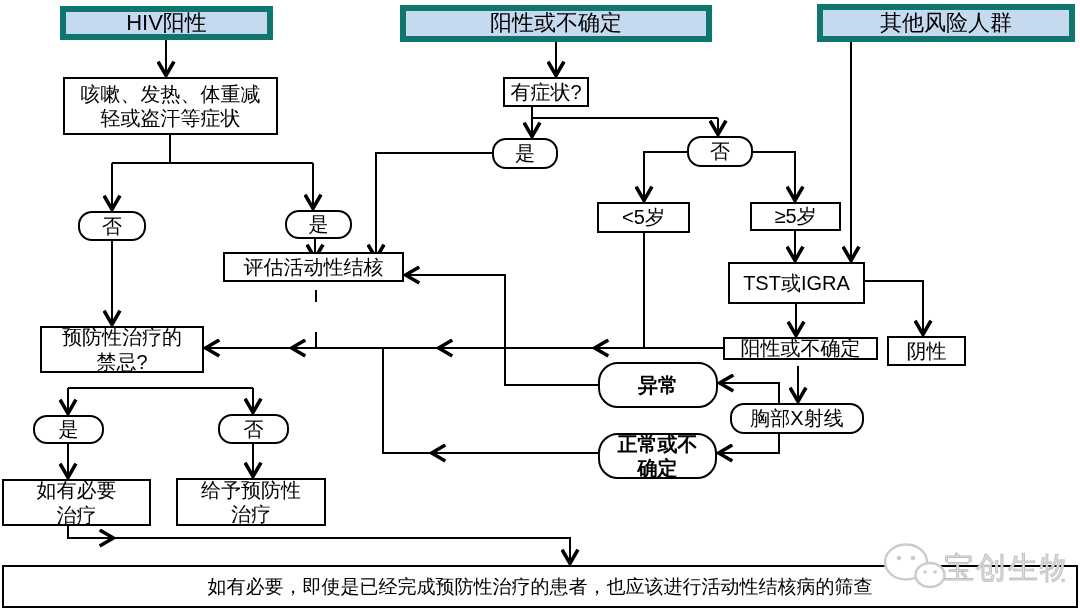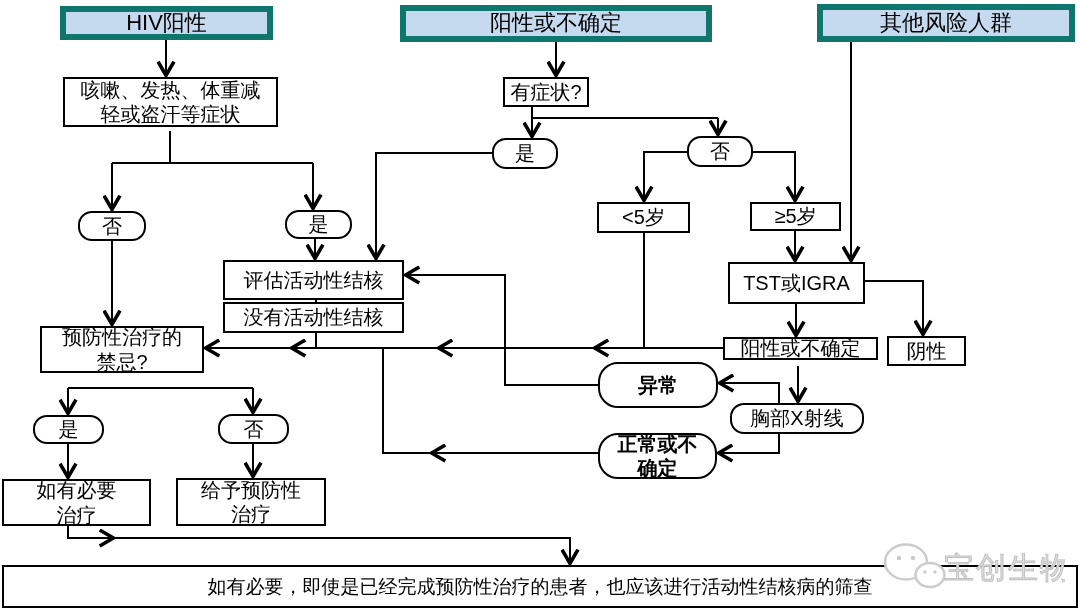--- a/index.html
+++ b/index.html
@@ -82,41 +82,40 @@
 
       <path d="M68 526 V538 H113" marker-end="url(#ah)"></path>
       <path d="M113 538 H570 V563" marker-end="url(#ah)"></path>
     </g>
   </svg>
 
   <div class="node hdr" style="left:60px;top:6px;width:213px;height:34px">HIV阳性</div>
   <div class="node hdr" style="left:400px;top:5px;width:312px;height:37px">阳性或不确定</div>
   <div class="node hdr" style="left:817px;top:4px;width:258px;height:38px">其他风险人群</div>
 
-  <div class="node" style="left:63px;top:77px;width:215px;height:50px">咳嗽、发热、体重减
+  <div class="node" style="left:63px;top:77px;width:215px;height:58px">咳嗽、发热、体重减
 轻或盗汗等症状</div>
   <div class="node r14" style="left:78px;top:211px;width:68px;height:30px">否</div>
   <div class="node r14" style="left:285px;top:210px;width:67px;height:29px">是</div>
 
   <div class="node" style="left:503px;top:77px;width:86px;height:30px">有症状?</div>
   <div class="node r14" style="left:492px;top:138px;width:66px;height:31px">是</div>
   <div class="node r14" style="left:687px;top:136px;width:66px;height:31px">否</div>
   <div class="node" style="left:597px;top:202px;width:93px;height:31px">&lt;5岁</div>
   <div class="node" style="left:750px;top:202px;width:91px;height:29px">≥5岁</div>
 
   <div class="node" style="left:728px;top:262px;width:137px;height:42px">TST或IGRA</div>
   <div class="node" style="left:723px;top:337px;width:155px;height:23px">阳性或不确定</div>
   <div class="node" style="left:887px;top:336px;width:79px;height:30px">阴性</div>
   <div class="node r20" style="left:598px;top:362px;width:120px;height:46px">异常</div>
   <div class="node r14" style="left:730px;top:403px;width:134px;height:31px">胸部X射线</div>
   <div class="node r20" style="left:598px;top:433px;width:119px;height:46px">正常或不
 确定</div>
 
-  <div class="node" style="left:223px;top:260px;width:181px;height:40px">评估活动性结核</div>
-  <div class="node" style="left:223px;top:302px;width:181px;height:31px">没有活动性结核</div>
+  <div class="node" style="left:223px;top:252px;width:181px;height:30px">评估活动性结核</div>
 
   <div class="node" style="left:40px;top:326px;width:164px;height:47px">预防性治疗的
 禁忌?</div>
   <div class="node r14" style="left:33px;top:415px;width:71px;height:29px">是</div>
   <div class="node r14" style="left:218px;top:414px;width:71px;height:30px">否</div>
   <div class="node" style="left:2px;top:479px;width:149px;height:47px">如有必要
 治疗</div>
   <div class="node" style="left:176px;top:478px;width:150px;height:48px">给予预防性
 治疗</div>
 

